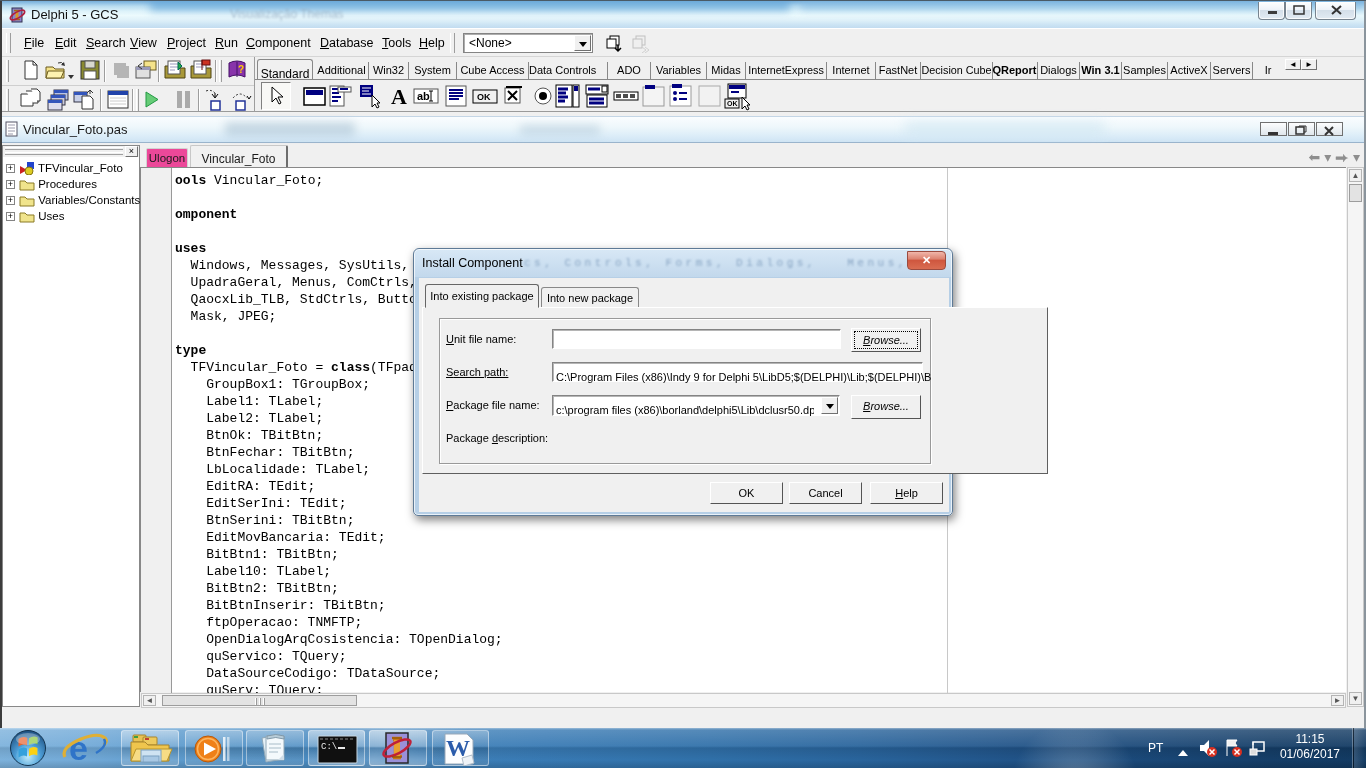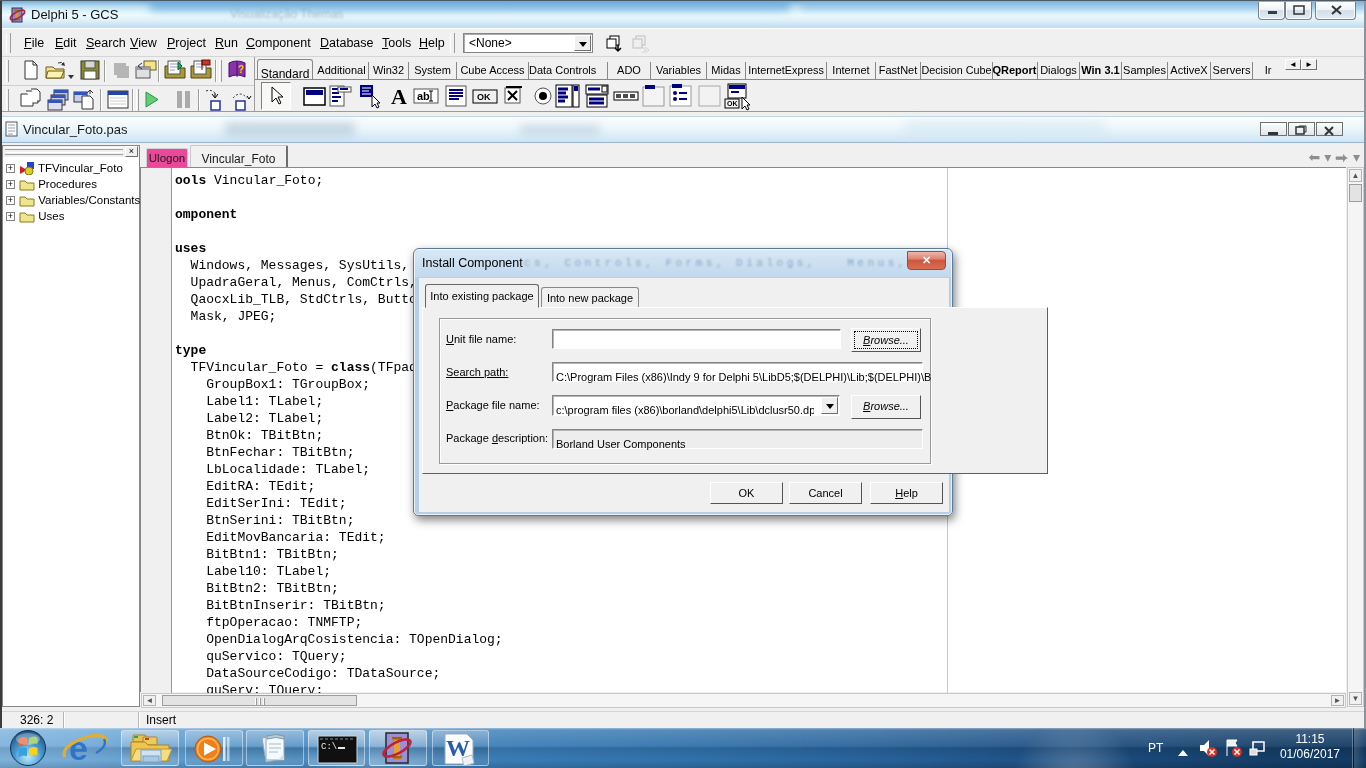--- a/index.html
+++ b/index.html
@@ -500,27 +500,20 @@
       <div class="sbtn" style="left:1px;top:1px;height:11px;line-height:10px;">◄</div>
       <div id="hthumb">
           <span style="position:absolute;left:92px;top:2px;width:1px;height:7px;border-left:1px solid #fff;border-right:1px solid #9a9a9a;"></span>
           <span style="position:absolute;left:96px;top:2px;width:1px;height:7px;border-left:1px solid #fff;border-right:1px solid #9a9a9a;"></span>
           <span style="position:absolute;left:100px;top:2px;width:1px;height:7px;border-left:1px solid #fff;border-right:1px solid #9a9a9a;"></span>
         </div>
       <div class="sbtn" style="right:1px;left:auto;top:1px;height:11px;line-height:10px;">►</div>
     </div>
   </div>
 
-  <div id="statusbar" class="abs">
-    <div class="stcell" style="left:0;width:64px;">
-        <span style="position:absolute;left:20px;top:1px;">326: 2</span>
-      </div>
-    <div class="stcell" style="left:65px;width:74px;"></div>
-    <span style="position:absolute;left:146px;top:1px;">Insert</span>
-  </div>
 
   <div id="taskbar" class="abs">
 
     <div class="abs" style="left:9px;top:1px;">
       <svg width="38" height="38">
         <defs>
           <radialGradient id="orb" cx="50%" cy="75%" r="75%">
               <stop offset="0%" stop-color="#bfe9fb"></stop>
               <stop offset="45%" stop-color="#57a8dc"></stop>
               <stop offset="46%" stop-color="#4e9fd8"></stop>
@@ -642,23 +635,20 @@
           </div>
         <div class="dlabel" style="left:23px;top:91px;"><u>P</u>ackage file name:</div>
         <div class="dfield" style="left:129px;top:87px;width:288px;height:21px;">
             <span class="t" style="width:258px;">c:\program files (x86)\borland\delphi5\Lib\dclusr50.dpk</span>
           <span style="position:absolute;right:1px;top:1px;width:17px;height:17px;background:#f0f0f0;border:1px solid;border-color:#fff #707070 #707070 #fff;">
               <span style="position:absolute;left:4px;top:6px;border:4px solid transparent;border-top:5px solid #000;"></span>
             </span>
         </div>
         <div class="dbtn" style="left:428px;top:87px;"><u>B</u>rowse...</div>
         <div class="dlabel" style="left:23px;top:124px;">Package <u>d</u>escription:</div>
-        <div class="dfield" style="left:129px;top:121px;width:371px;height:20px;background:#ededed;">
-            <span class="t">Borland User Components</span>
-          </div>
       </div>
       <div class="dbtn2" style="left:291px;top:204px;">OK</div>
       <div class="dbtn2" style="left:370px;top:204px;">Cancel</div>
       <div class="dbtn2" style="left:451px;top:204px;"><u>H</u>elp</div>
     </div>
   </div>
 
 </div>
 
 </body></html>

